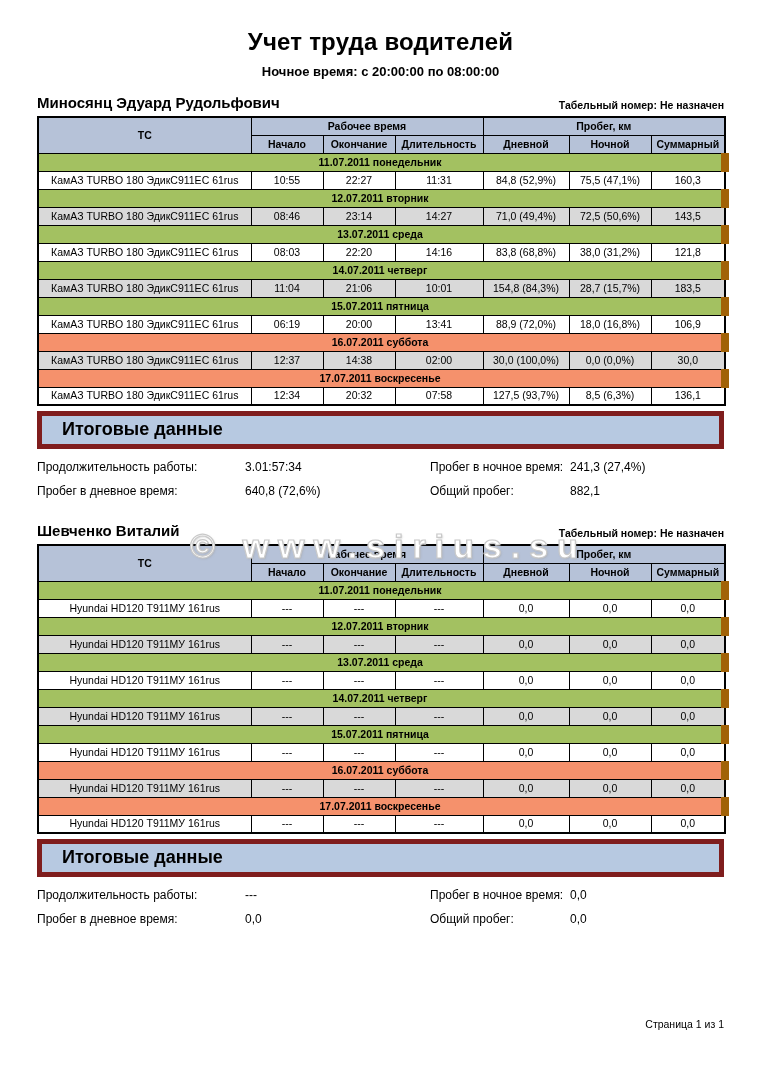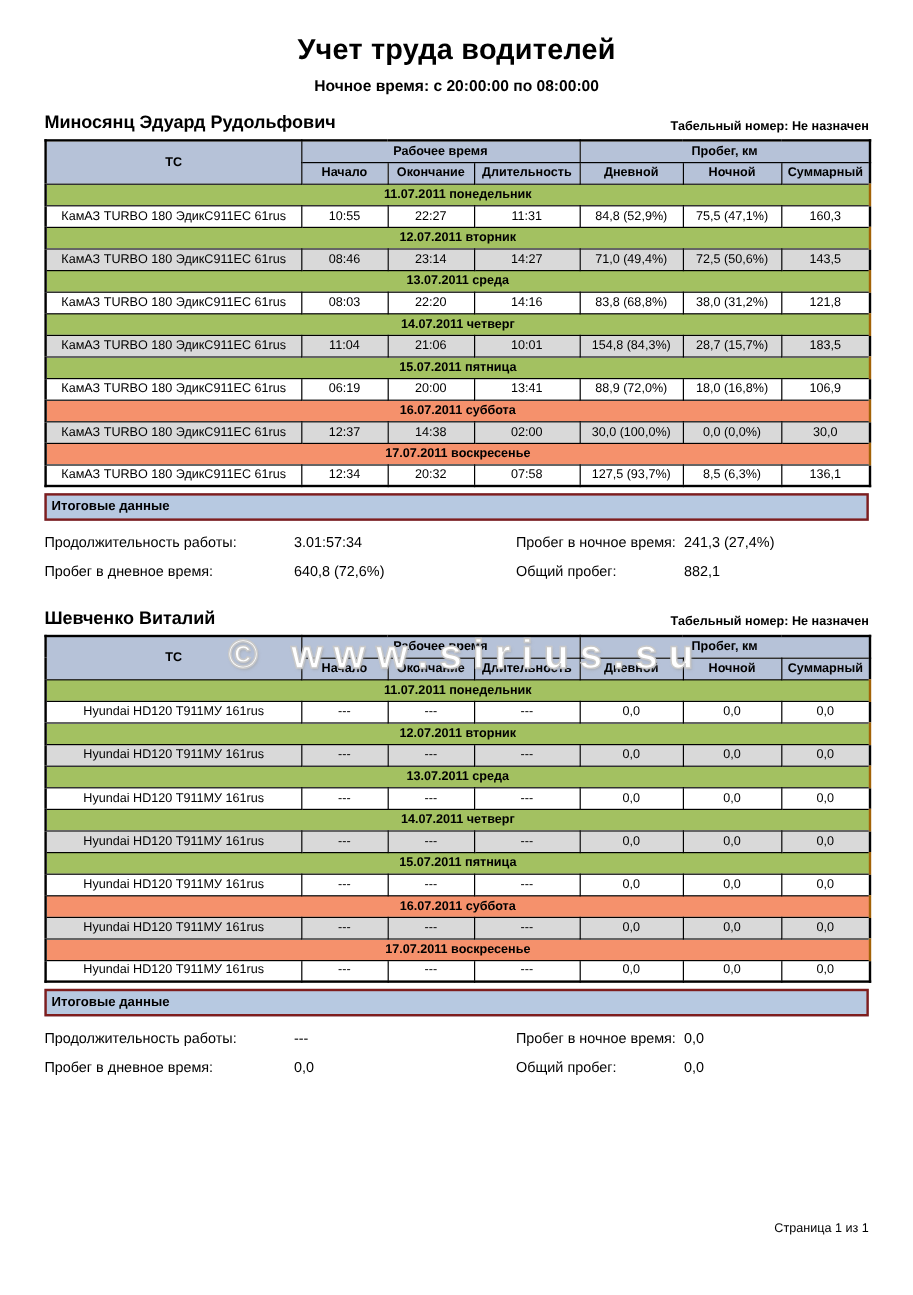--- a/index.html
+++ b/index.html
@@ -55,35 +55,35 @@
   }
   table.report thead th {
     background: var(--header-blue, #b6c2d8);
     font-weight: bold;
   }
   th.grp-work, td.grp-work { border-left: 2px solid #000; }
   th.grp-mil,  td.grp-mil  { border-left: 3px solid #000; }
   tr.day-band td {
     font-weight: bold;
     border-left: 2px solid #000;
-    border-right: 2px solid #a16207;
+    border-right: 8px solid #a16207;
   }
   tr.day-band.wd td { background: var(--weekday-green, #a3c161); }
   tr.day-band.we td { background: var(--weekend-orange, #f5916c); }
   tr.alt0 td { background: #ffffff; }
   tr.alt1 td { background: var(--alt-gray, #d9d9d9); }
 
   .summary-bar {
     width: 687px;
     margin-top: 5px;
     background: var(--summary-blue, #b7c9e1);
-    border: 2px solid #7f1d1d;
-    font-weight: bold;
-    font-size: 11px;
-    padding: 3px 4px 4px 4px;
+    border: 5px solid #7f1d1d;
+    font-weight: bold;
+    font-size: 18px;
+    padding: 3px 4px 4px 20px;
   }
   .summary-grid {
     display: grid;
     grid-template-columns: 208px 185px 140px 1fr;
     row-gap: 10px;
     font-size: 12px;
     margin-top: 11px;
     width: 687px;
   }
   .summary-grid .cell { white-space: nowrap; }

